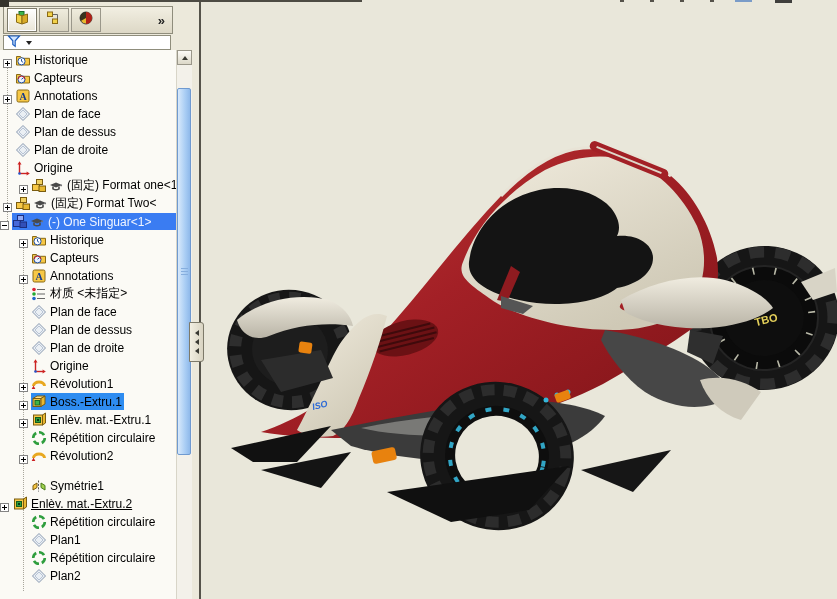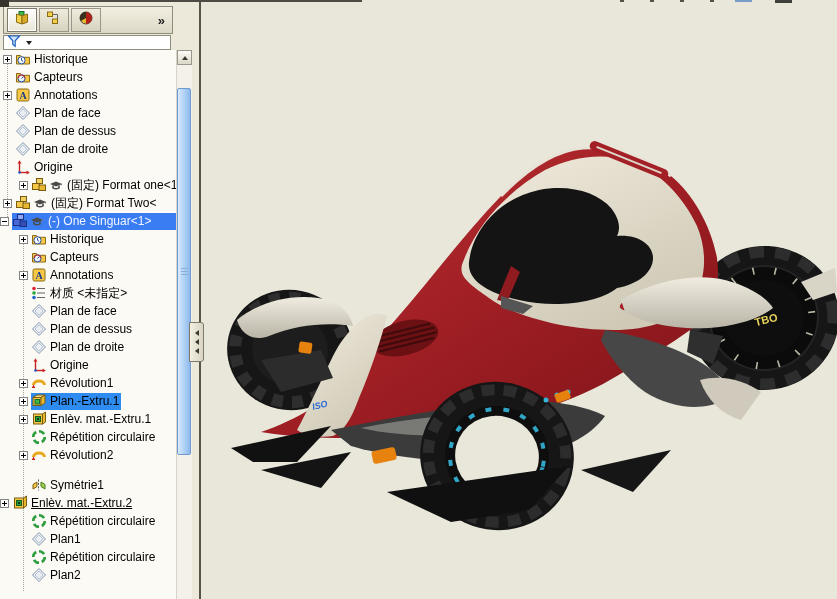--- a/index.html
+++ b/index.html
@@ -20,21 +20,21 @@
   .chevron{margin-left:auto;margin-right:7px;font-size:13px;font-weight:bold;color:#222;}
 
   .filterbar{position:absolute;left:3px;top:35px;width:168px;height:15px;background:#fff;
              border:1px solid #8f8d7c;box-sizing:border-box;display:flex;align-items:center;padding-left:2px;}
   .filterbar .caret{width:0;height:0;border-left:3.5px solid transparent;border-right:3.5px solid transparent;
              border-top:4px solid #222;margin-left:4px;}
 
   
   .treewrap{position:absolute;left:0;top:50px;width:176px;height:549px;background:#fbfaf5;overflow:hidden;}
   .guide{position:absolute;width:0;border-left:1px dotted #a8a69c;}
-  .trow{position:relative;height:18px;display:flex;align-items:center;white-space:nowrap;width:176px;box-sizing:border-box;}
+  .trow{position:relative;height:18px;display:flex;align-items:flex-end;white-space:nowrap;width:176px;box-sizing:border-box;}
   .exp{width:9px;height:9px;flex:0 0 9px;margin-right:3px;display:inline-block;}
   .exp svg{display:block;}
   .hl{display:flex;align-items:center;height:17px;padding-right:2px;}
   .ticn{width:16px;height:16px;flex:0 0 16px;margin-right:1px;display:inline-flex;align-items:center;}
   .tlabel{font-size:12px;color:#000;padding-left:2px;}
   .sel-primary .hl{background:var(--sel1bg);flex:1;}
   .sel-primary .tlabel{color:var(--sel1tx);}
   .sel-secondary .hl{background:var(--sel2bg);}
   .sel-secondary .tlabel{color:var(--sel2tx);}
 
@@ -424,21 +424,21 @@
             </span>
             <span class="hl">
               <span class="ticn">
                 <svg viewBox="0 0 16 16" width="16" height="16">
                   <path d="M2 4.5l4-2.5h8l-4 2.5z" fill="#ffe08a" stroke="#7a5c10"></path>
                   <rect x="2" y="4.5" width="8" height="8" fill="#f7c846" stroke="#7a5c10"></rect>
                   <path d="M10 4.5l4-2.5v8l-4 2.5z" fill="#e8b830" stroke="#7a5c10"></path>
                   <rect x="4" y="6.5" width="4.5" height="4.5" fill="#3cb54a" stroke="#1a6e2a"></rect>
                 </svg>
               </span>
-              <span class="tlabel">Plan.-Extru.1</span>
+              <span class="tlabel">Boss.-Extru.1</span>
             </span>
           </div>
           <div class="trow" style="padding-left: 19px;">
             <span class="exp">
               <svg viewBox="0 0 9 9" width="9" height="9">
                 <rect x="0.5" y="0.5" width="8" height="8" fill="#fff" stroke="#848484"></rect>
                 <path d="M2 4.5h5M4.5 2v5" stroke="#000"></path>
               </svg>
             </span>
             <span class="hl">

